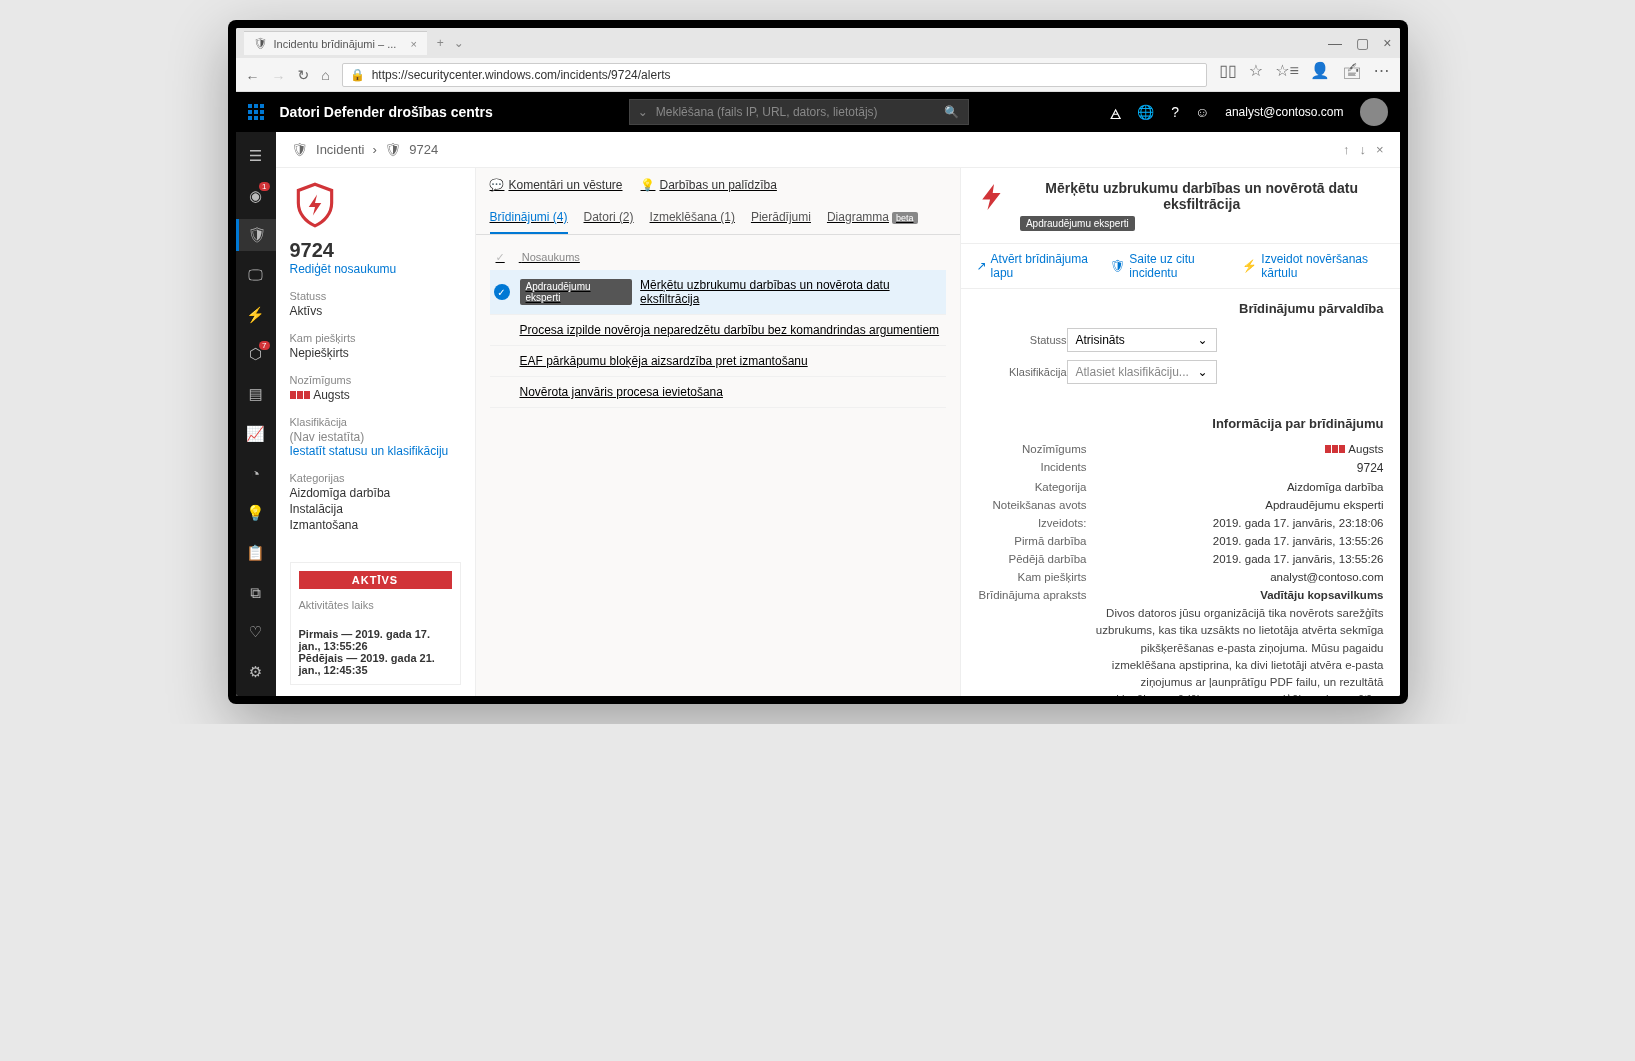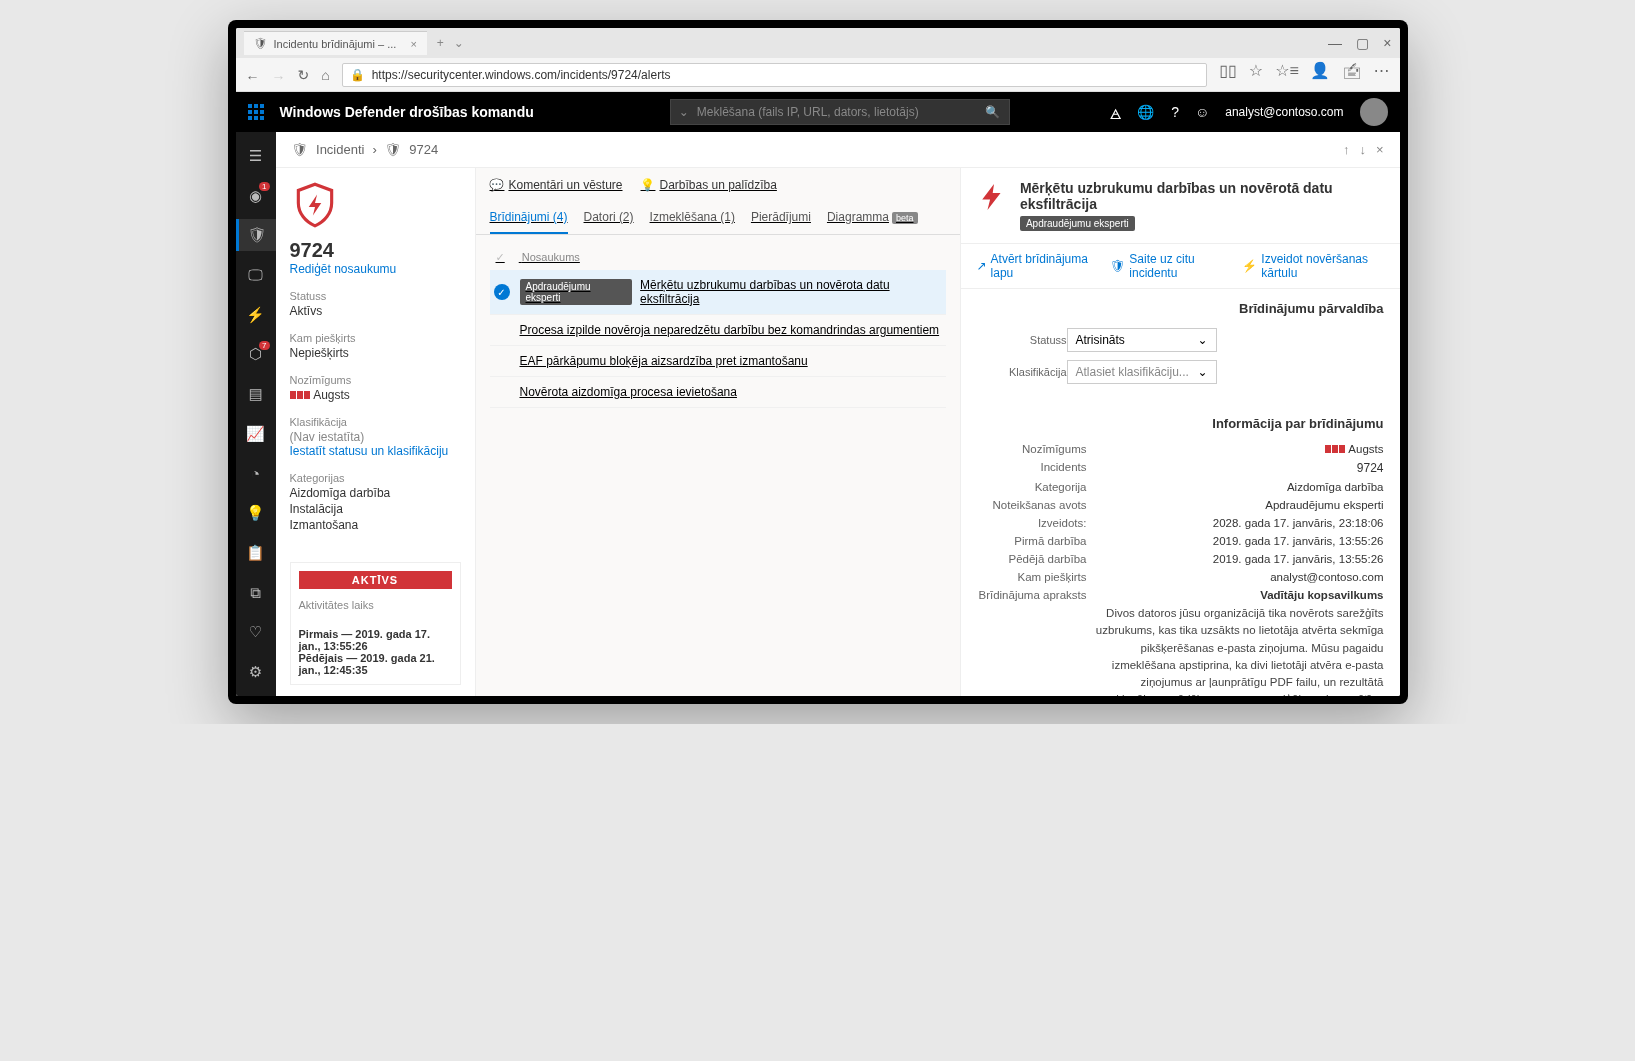--- a/index.html
+++ b/index.html
@@ -66,21 +66,21 @@
 .table-head { color: #888; padding: 6px 0 6px 30px; font-size: 11px; }
 .alert-row { padding: 8px 0 8px 30px; border-bottom: 1px solid #f0f0f0; display: flex; align-items: center; gap: 8px; position: relative; }
 .alert-row.selected { background: #e6f2fb; }
 .check-circle { position: absolute; left: 4px; width: 16px; height: 16px; border-radius: 50%; background: #0078d4; color: #fff; font-size: 10px; display: flex; align-items: center; justify-content: center; }
 .tag-chip { background: #555; color: #fff; font-size: 10px; padding: 2px 6px; border-radius: 2px; }
 
 
 .right-panel { width: 440px; border-left: 1px solid #eee; display: flex; flex-direction: column; overflow: auto; font-size: 12px; }
 .rp-header { padding: 12px 16px; display: flex; gap: 12px; }
 .bolt { width: 34px; height: 34px; }
-.rp-title { font-size: 14px; font-weight: 600; color: #333; }
+.rp-title { font-size: 14px; font-weight: 600; color: #333; text-align: center; }
 .rp-actions { display: flex; gap: 16px; padding: 8px 16px; border-top: 1px solid #eee; border-bottom: 1px solid #eee; color: #0078d4; font-size: 12px; align-items: center; }
 .rp-actions .ai { display: flex; align-items: center; gap: 4px; cursor: pointer; }
 .rp-section { padding: 12px 16px; text-align: right; }
 .rp-section h4 { font-size: 13px; color: #333; font-weight: 600; margin-bottom: 12px; }
 .form-row { display: flex; align-items: center; margin-bottom: 8px; }
 .form-row label { width: 90px; color: #666; font-size: 11px; }
 .select-box { border: 1px solid #ccc; padding: 4px 8px; font-size: 12px; width: 150px; display: flex; justify-content: space-between; align-items: center; background: #fff; }
 .info-row { display: flex; margin-bottom: 6px; font-size: 11.5px; }
 .info-row .k { width: 110px; color: #666; }
 .info-row .v { color: #333; flex: 1; }
@@ -131,21 +131,21 @@
           <span></span>
           <span></span>
           <span></span>
           <span></span>
           <span></span>
           <span></span>
           <span></span>
           <span></span>
           <span></span>
         </div>
-  <span style="font-weight:600">Windows Defender drošības komandu</span>
+  <span style="font-weight:600">Datori Defender drošības centrs</span>
   <div class="search-box">
     <span class="drop">⌄</span>
     <span style="flex:1">Meklēšana (fails IP, URL, dators, lietotājs)</span>
     <span>🔍</span>
   </div>
   <div class="header-right">
     <span>🜁</span>
     <span>🌐</span>
     <span>?</span>
     <span>☺</span>
@@ -252,21 +252,21 @@
             <span class="tag-chip">Apdraudējumu eksperti</span>
             <span>Mērķētu uzbrukumu darbības un novērota datu eksfiltrācija</span>
           </div>
           <div class="alert-row">
                   <span>Procesa izpilde novēroja neparedzētu darbību bez komandrindas argumentiem</span>
                 </div>
           <div class="alert-row">
                   <span>EAF pārkāpumu bloķēja aizsardzība pret izmantošanu</span>
                 </div>
           <div class="alert-row">
-                  <span>Novērota aizdomīga procesa ievietošana</span>
+                  <span>Novērota janvāris procesa ievietošana</span>
                 </div>
         </div>
       </div>
 
       <div class="right-panel">
         <div class="rp-header">
           <svg class="bolt" viewBox="0 0 24 24">
                   <path fill="#d13438" d="M13 2L4 14h6l-2 8 10-13h-6z"></path>
                 </svg>
           <div>
@@ -320,21 +320,21 @@
           <div class="info-row">
                   <span class="k">Kategorija</span>
                   <span class="v">Aizdomīga darbība</span>
                 </div>
           <div class="info-row">
                   <span class="k">Noteikšanas avots</span>
                   <span class="v">Apdraudējumu eksperti</span>
                 </div>
           <div class="info-row">
                   <span class="k">Izveidots:</span>
-                  <span class="v">2028. gada 17. janvāris, 23:18:06</span>
+                  <span class="v">2019. gada 17. janvāris, 23:18:06</span>
                 </div>
           <div class="info-row">
                   <span class="k">Pirmā darbība</span>
                   <span class="v">2019. gada 17. janvāris, 13:55:26</span>
                 </div>
           <div class="info-row">
                   <span class="k">Pēdējā darbība</span>
                   <span class="v">2019. gada 17. janvāris, 13:55:26</span>
                 </div>
           <div class="info-row">

